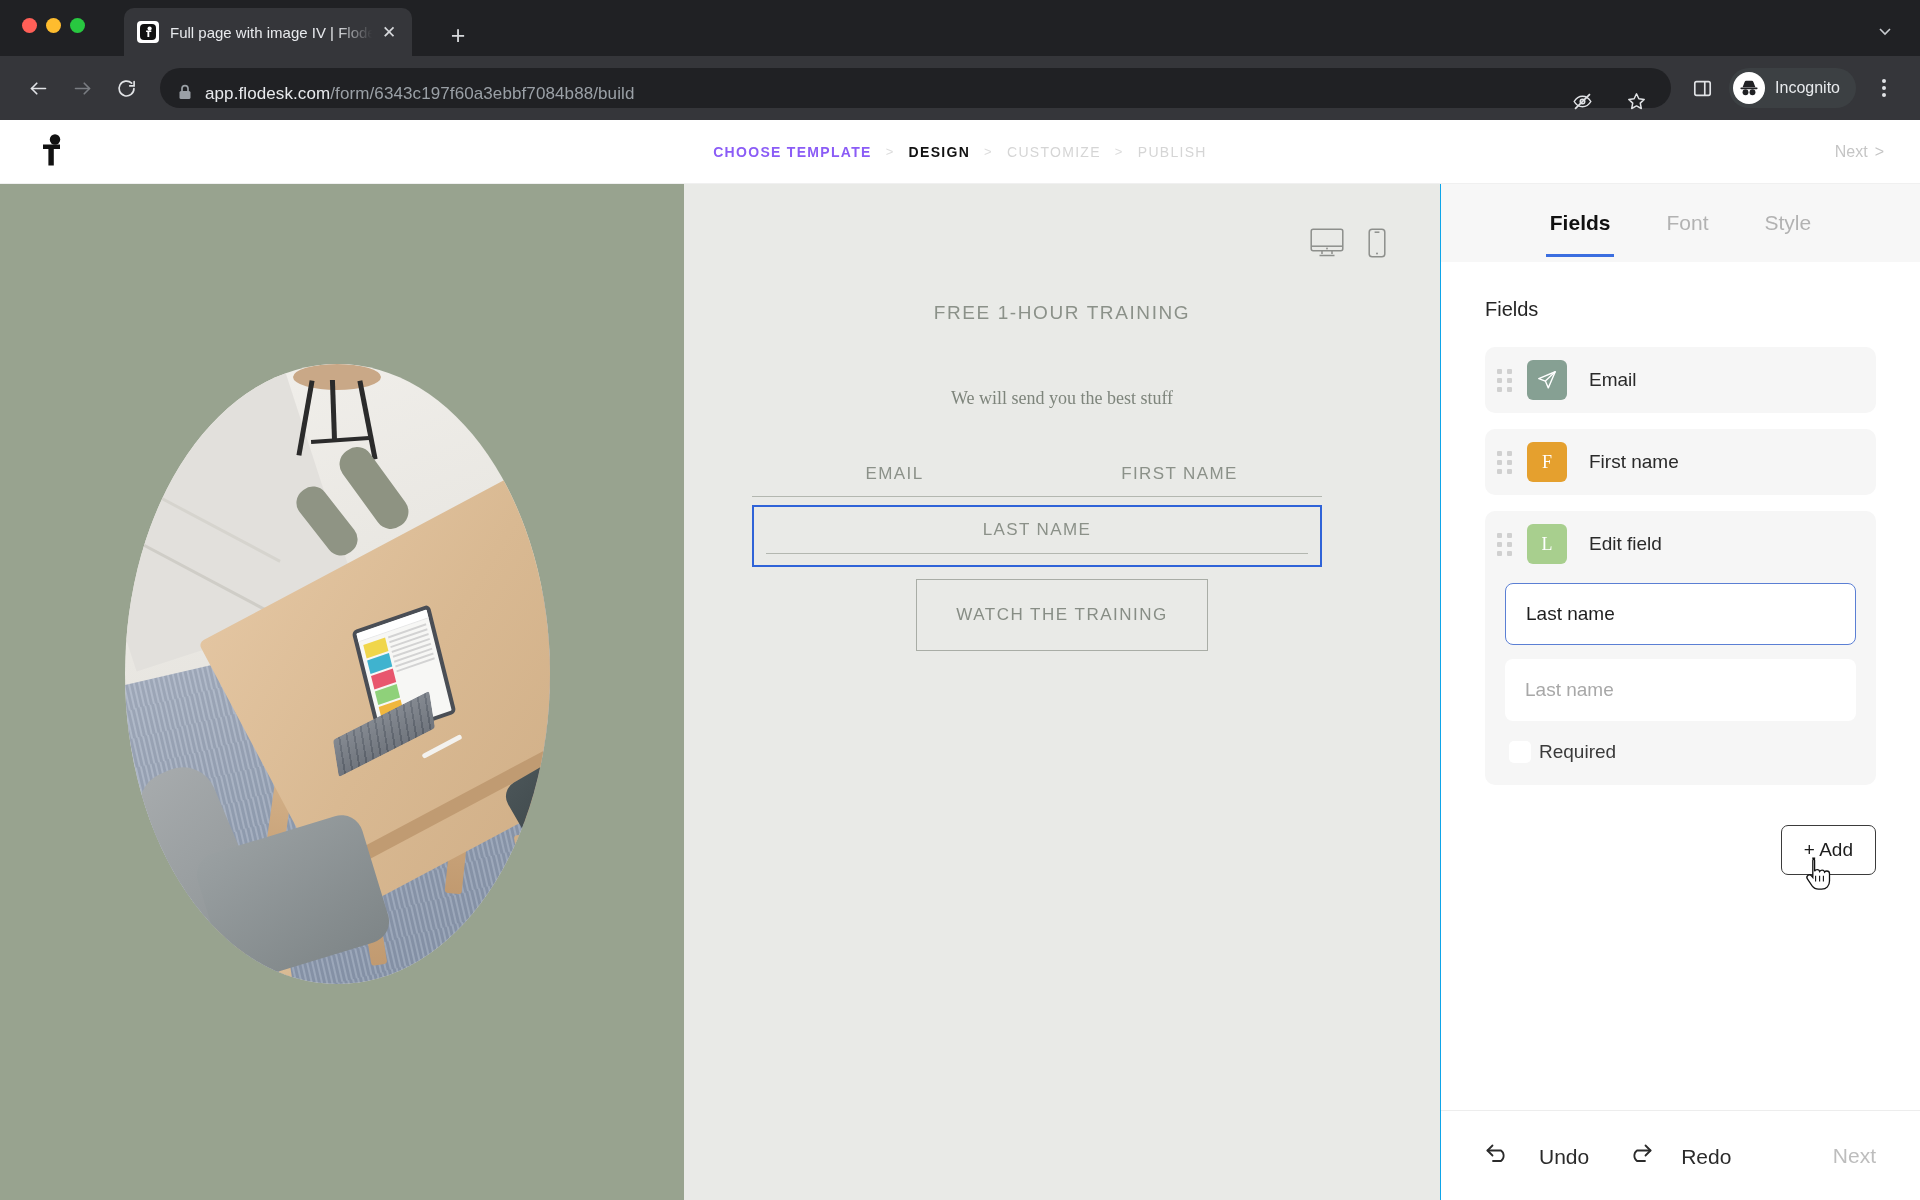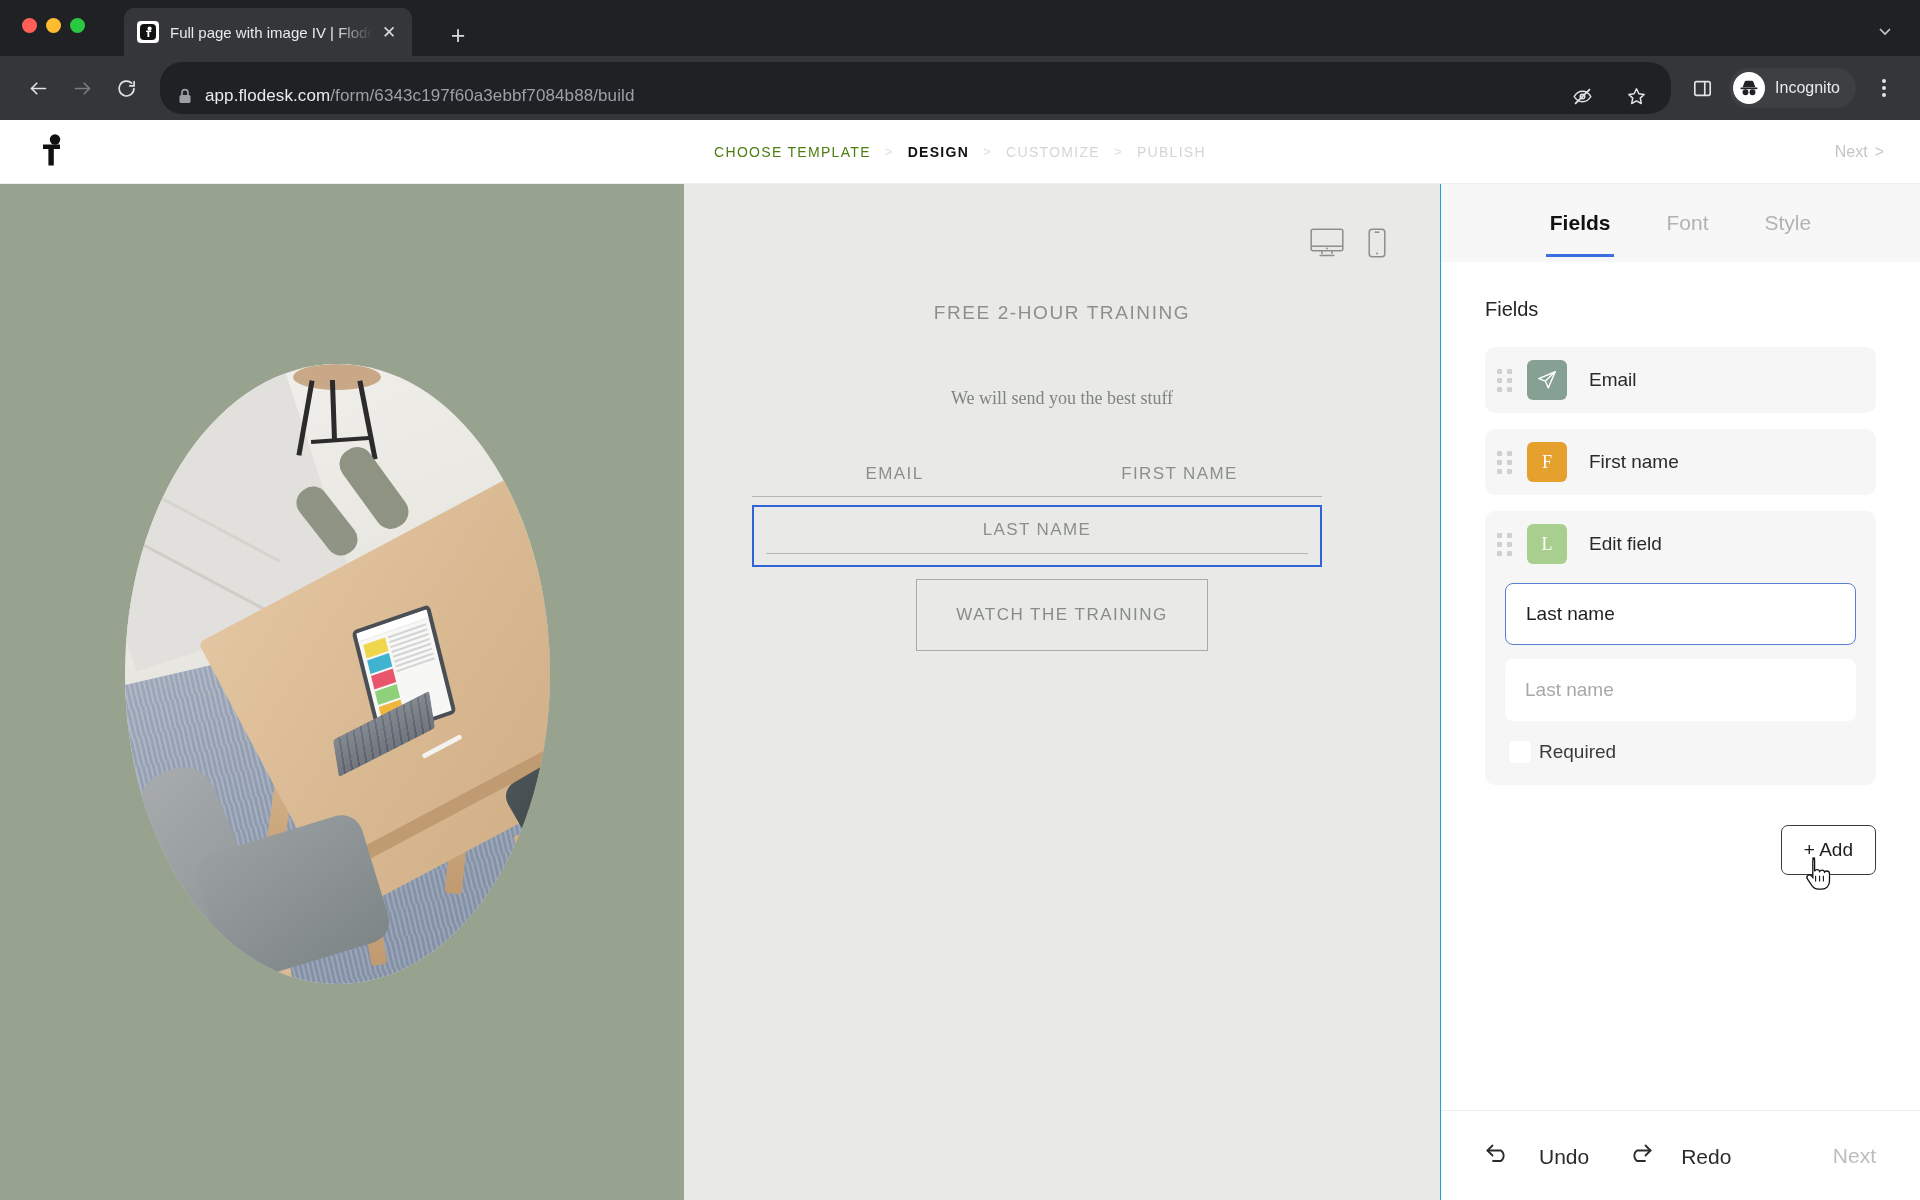--- a/index.html
+++ b/index.html
@@ -62,22 +62,22 @@
     height: 64px; background: #35363a; display: flex; align-items: center;
     padding: 0 18px; flex: none; gap: 4px;
   }
   .nav-btn {
     width: 40px; height: 40px; border-radius: 50%;
     display: flex; align-items: center; justify-content: center;
     color: #e1e3e6; flex: none;
   }
   .nav-btn.dim { color: #7a7d82; }
   .omnibox {
-    flex: 1; height: 52px; background: #202124; border-radius: 22px;
-    display: flex; align-items: center; padding: 16px 14px 0 18px;
+    flex: 1; height: 40px; background: #202124; border-radius: 22px;
+    display: flex; align-items: flex-start; padding: 16px 14px 0 18px;
     margin-left: 10px; margin-right: 10px;
   }
   .lock-icon { flex: none; margin-right: 13px; display: flex; align-items: center; }
   .url { font-size: 17px; color: #9aa0a6; white-space: nowrap; letter-spacing: .1px; }
   .url b { color: #e8eaed; font-weight: 400; }
   .omnibox-right { margin-left: auto; display: flex; align-items: center; gap: 20px; padding-right: 4px;}
   .tb-icon {
     width: 34px; height: 34px; display: flex; align-items: center; justify-content: center;
     color: #e1e3e6; flex: none;
   }
@@ -434,21 +434,21 @@
 
     <div class="app-header">
       <span class="logo">
         <svg width="26" height="34" viewBox="0 0 26 34">
           <circle cx="15" cy="6.5" r="5.2" fill="#111"></circle>
           <path d="M3 11.5 h17 v4.6 h-6.2 v16.4 h-5.4 v-16.4 h-5.4 z" fill="#111"></path>
         </svg>
       </span>
 
       <div class="steps">
-        <span class="step active" style="color:#4d7c0f;font-weight:400">CHOOSE TEMPLATE</span>
+        <span class="step active" style="color:#8b5cf6;font-weight:700">CHOOSE TEMPLATE</span>
         <span class="step-sep">&gt;</span>
         <span class="step active">DESIGN</span>
         <span class="step-sep">&gt;</span>
         <span class="step">CUSTOMIZE</span>
         <span class="step-sep">&gt;</span>
         <span class="step">PUBLISH</span>
       </div>
 
       <div class="next-btn">
         <span>Next</span>
@@ -534,21 +534,21 @@
           <span class="dev-icon">
             <svg width="18" height="30" viewBox="0 0 18 30" fill="none" stroke="currentColor" stroke-width="1.5">
               <rect x="1.2" y="1.2" width="15.6" height="27.6" rx="3"></rect>
               <path d="M6.6 4.2 H11.4"></path>
               <circle cx="9" cy="25.4" r="1" fill="currentColor" stroke="none"></circle>
             </svg>
           </span>
         </div>
 
         <div class="canvas-content">
-          <div class="eyebrow">FREE 2-HOUR TRAINING</div>
+          <div class="eyebrow">FREE 1-HOUR TRAINING</div>
           <div class="subline">We will send you the best stuff</div>
 
           <div class="form-row">
             <div class="fld">
               <div class="fld-label">EMAIL</div>
               <div class="fld-underline"></div>
             </div>
             <div class="fld">
               <div class="fld-label">FIRST NAME</div>
               <div class="fld-underline"></div>

